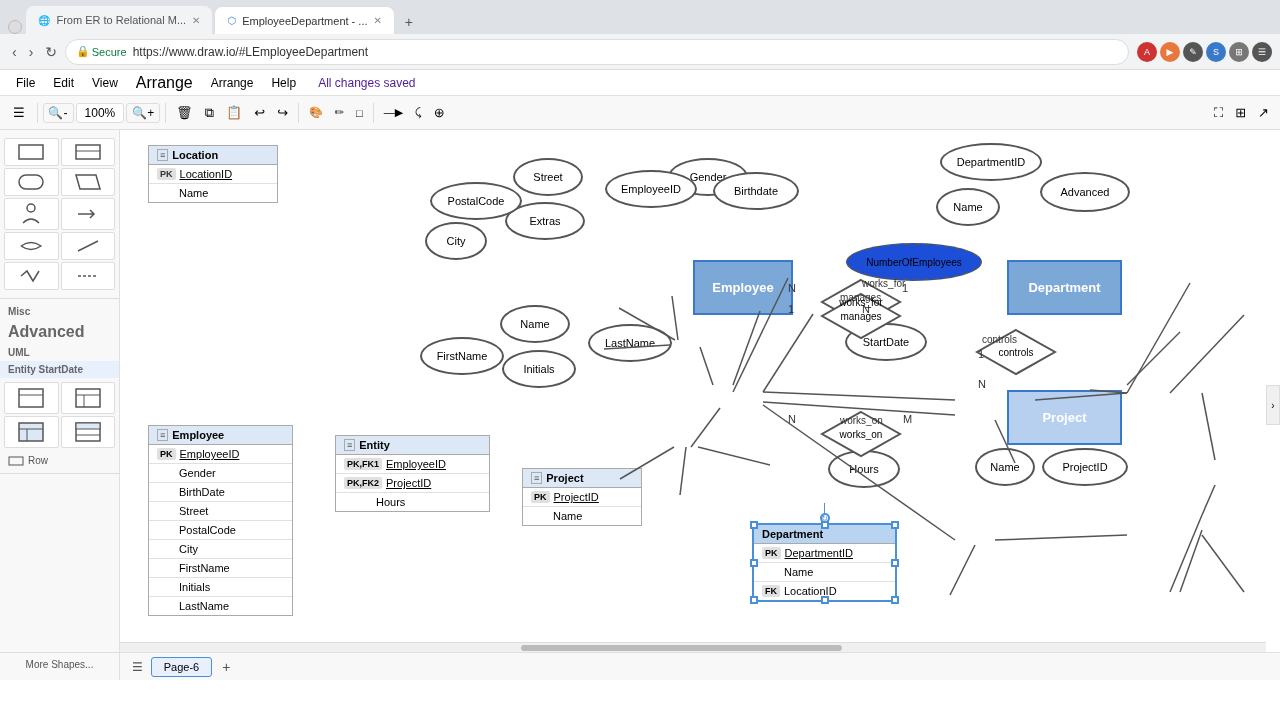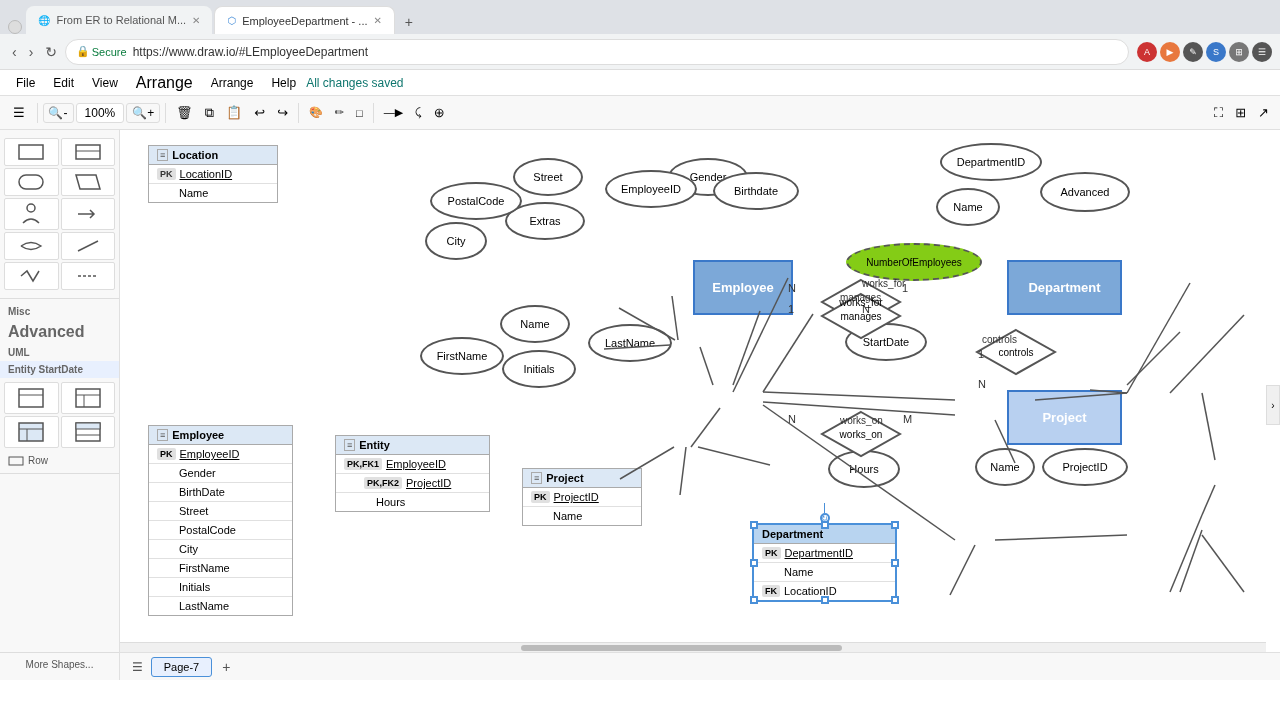--- a/index.html
+++ b/index.html
@@ -48,21 +48,21 @@
   </div>
 </div>
 
 <div style="height:26px;background:#fff;display:flex;align-items:center;padding:0 8px;border-bottom:1px solid #e0e0e0;gap:2px;">
   <span style="padding:3px 8px;font-size:12px;cursor:pointer;">File</span>
   <span style="padding:3px 8px;font-size:12px;cursor:pointer;">Edit</span>
   <span style="padding:3px 8px;font-size:12px;cursor:pointer;">View</span>
   <span style="padding:3px 8px;font-size:16px;cursor:pointer;">Arrange</span>
   <span style="padding:3px 8px;font-size:12px;cursor:pointer;">Arrange</span>
   <span style="padding:3px 8px;font-size:12px;cursor:pointer;">Help</span>
-  <span style="font-size:12px;color:#0f766e;">All changes saved</span>
+  <span style="margin-left:12px;font-size:12px;color:#4c1d95;">All changes saved</span>
 </div>
 
 <div style="height:34px;background:#f8f8f8;display:flex;align-items:center;padding:0 6px;gap:2px;border-bottom:1px solid #e0e0e0;">
   <button style="background:none;border:1px solid transparent;border-radius:3px;padding:3px 6px;cursor:pointer;font-size:13px;">☰</button>
   <div style="width:1px;height:20px;background:#ddd;margin:0 3px;"></div>
 
   <button style="background:none;border:1px solid #ddd;border-radius:3px;padding:2px 5px;cursor:pointer;font-size:12px;">🔍-</button>
   <div style="border:1px solid #ddd;border-radius:3px;padding:2px 8px;font-size:12px;background:#fff;">100%</div>
   <button style="background:none;border:1px solid #ddd;border-radius:3px;padding:2px 5px;cursor:pointer;font-size:12px;">🔍+</button>
   <div style="width:1px;height:20px;background:#ddd;margin:0 3px;"></div>
@@ -313,21 +313,21 @@
     <div style="position:absolute;left:215px;top:305px;min-width:155px;border:1px solid #aaa;font-size:11px;background:#fff;">
       <div style="background:#dce8f5;padding:3px 8px;font-weight:bold;display:flex;align-items:center;gap:4px;border-bottom:1px solid #aaa;">
         <span style="font-size:9px;color:#555;border:1px solid #aaa;padding:0 2px;">≡</span>
         <span>Entity</span>
       </div>
       <div style="display:flex;align-items:center;padding:3px 8px;border-bottom:1px solid #e0e0e0;gap:4px;">
         <span style="font-size:9px;font-weight:bold;background:#e0e0e0;padding:1px 3px;border-radius:2px;white-space:nowrap;">PK,FK1</span>
         <span style="text-decoration:underline;">EmployeeID</span>
       </div>
       <div style="display:flex;align-items:center;padding:3px 8px;border-bottom:1px solid #e0e0e0;gap:4px;">
-        <span style="font-size:9px;font-weight:bold;background:#e0e0e0;padding:1px 3px;border-radius:2px;white-space:nowrap;margin-left:20px;">PK,FK2</span>
+        <span style="font-size:9px;font-weight:bold;background:#e0e0e0;padding:1px 3px;border-radius:2px;white-space:nowrap;">PK,FK2</span>
         <span style="text-decoration:underline;">ProjectID</span>
       </div>
       <div style="display:flex;align-items:center;padding:3px 8px;gap:4px;">
         <span style="width:28px;"></span>
         <span>Hours</span>
       </div>
     </div>
 
     <div style="position:absolute;left:402px;top:338px;min-width:120px;border:1px solid #aaa;font-size:11px;background:#fff;">
       <div style="background:#dce8f5;padding:3px 8px;font-weight:bold;display:flex;align-items:center;gap:4px;border-bottom:1px solid #aaa;">
@@ -437,21 +437,21 @@
     </div>
 
     <div style="position:absolute;left:816px;top:58px;width:64px;height:38px;border:2px solid #555;border-radius:50%;background:#fff;display:flex;align-items:center;justify-content:center;font-size:11px;">
       <span>Name</span>
     </div>
 
     <div style="position:absolute;left:920px;top:42px;width:90px;height:40px;border:2px solid #555;border-radius:50%;background:#fff;display:flex;align-items:center;justify-content:center;font-size:11px;">
       <span>Advanced</span>
     </div>
 
-    <div style="position:absolute;left:726px;top:113px;width:136px;height:38px;border:2px dashed #555;border-radius:50%;background:#84cc16;display:flex;align-items:center;justify-content:center;font-size:10px;">
+    <div style="position:absolute;left:726px;top:113px;width:136px;height:38px;border:2px dashed #555;border-radius:50%;background:#1d4ed8;display:flex;align-items:center;justify-content:center;font-size:10px;">
       <span>NumberOfEmployees</span>
     </div>
 
     <div style="position:absolute;left:725px;top:193px;width:82px;height:38px;border:2px solid #555;border-radius:50%;background:#fff;display:flex;align-items:center;justify-content:center;font-size:11px;">
       <span>StartDate</span>
     </div>
 
     <div style="position:absolute;left:708px;top:320px;width:72px;height:38px;border:2px solid #555;border-radius:50%;background:#fff;display:flex;align-items:center;justify-content:center;font-size:11px;">
       <span>Hours</span>
     </div>
@@ -503,21 +503,21 @@
 
     <span style="position:absolute;left:742px;top:148px;font-size:10px;color:#333;">works_for</span>
     <span style="position:absolute;left:720px;top:162px;font-size:10px;color:#333;">manages</span>
     <span style="position:absolute;left:862px;top:204px;font-size:10px;color:#333;">controls</span>
     <span style="position:absolute;left:720px;top:285px;font-size:10px;color:#333;">works_on</span>
 
     <div style="position:absolute;right:0;top:50%;transform:translateY(-50%);width:14px;height:40px;background:#f0f0f0;border:1px solid #ddd;display:flex;align-items:center;justify-content:center;cursor:pointer;font-size:10px;">›</div>
 
     <div style="position:absolute;bottom:0;left:0;right:0;height:28px;background:#f8f8f8;border-top:1px solid #e0e0e0;display:flex;align-items:center;padding:0 8px;gap:4px;">
       <span style="font-size:12px;cursor:pointer;color:#555;padding:2px 4px;">☰</span>
-      <div style="padding:3px 12px;border:1px solid #ddd;border-radius:3px;font-size:11px;cursor:pointer;background:#e8f0fe;border-color:#4a90d9;">Page-7</div>
+      <div style="padding:3px 12px;border:1px solid #ddd;border-radius:3px;font-size:11px;cursor:pointer;background:#e8f0fe;border-color:#4a90d9;">Page-6</div>
       <span style="padding:3px 6px;cursor:pointer;font-size:14px;color:#555;">+</span>
     </div>
 
     <div style="position:absolute;bottom:28px;left:0;right:14px;height:10px;background:#f0f0f0;border-top:1px solid #ddd;">
       <div style="position:absolute;height:6px;top:2px;left:35%;width:28%;background:#bbb;border-radius:3px;"></div>
     </div>
 
   </div>
 
 </div>

